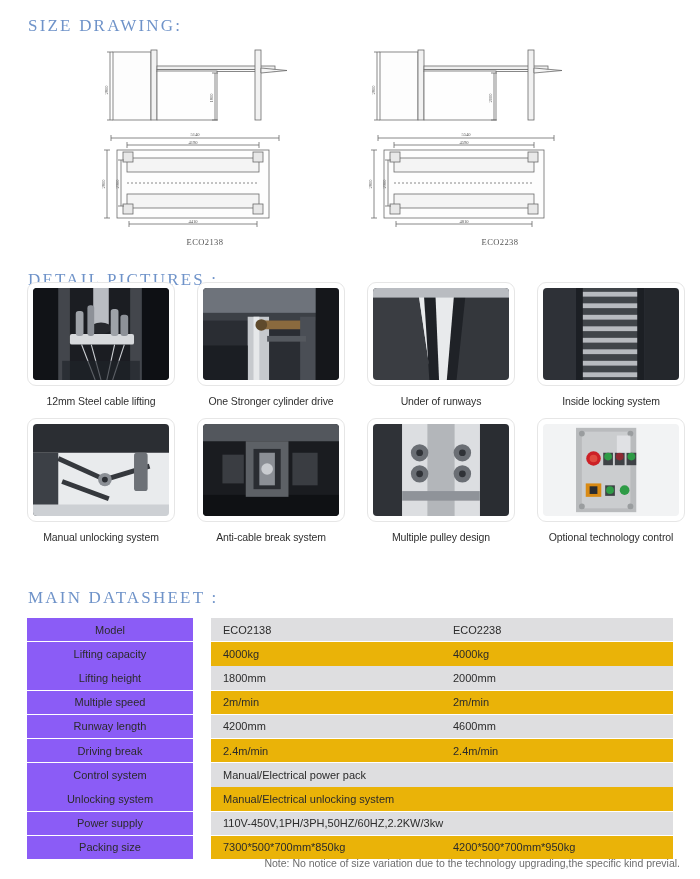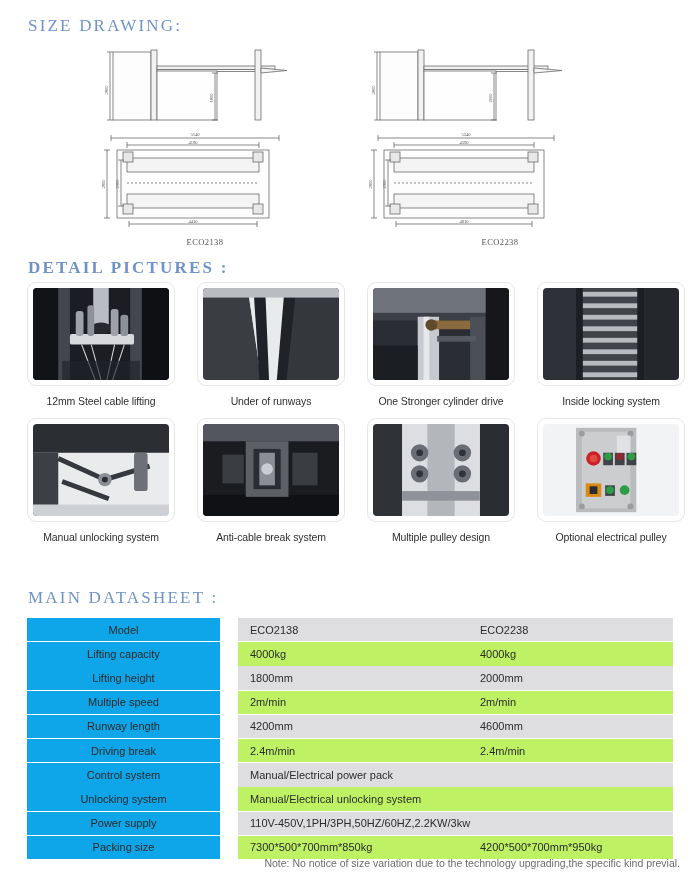--- a/index.html
+++ b/index.html
@@ -20,21 +20,21 @@
   .section-heading {
     font-family: "Liberation Serif", serif;
     font-size: 17px;
     letter-spacing: 2.2px;
     color: #6f93c9;
     font-weight: normal;
     margin: 0;
     padding: 0;
   }
   #heading-size      { position: absolute; left: 28px; top: 16px; }
-  #heading-detail    { position: absolute; left: 28px; top: 258px; font-weight: bold; }
+  #heading-detail    { position: absolute; left: 28px; top: 270px; }
   #heading-datasheet { position: absolute; left: 28px; top: 588px; text-align: right; }
 
   
   #size-drawing-area {
     position: absolute;
     left: 0; top: 34px;
     width: 700px; height: 215px;
   }
   .drawing-block {
     position: absolute;
@@ -104,22 +104,22 @@
     left: 27px; top: 618px;
     width: 646px;
   }
   .ds-row {
     display: flex;
     align-items: stretch;
     height: 23.4px;
     margin-bottom: 0.8px;
   }
   .ds-label {
-    width: 193px;
-    background: #0ea5e9;
+    width: 166px;
+    background: #8b5cf6;
     color: #2b2b2b;
     font-size: 11px;
     display: flex;
     align-items: center;
     justify-content: center;
     flex: none;
     text-align: center;
   }
   .ds-gap {
     width: 18px;
@@ -127,21 +127,21 @@
     flex: none;
   }
   .ds-values {
     flex: 1;
     display: flex;
     align-items: center;
     background: #dedee0;
     padding-left: 12px;
     box-sizing: border-box;
   }
-  .ds-row.alt .ds-values { background: #bef264; }
+  .ds-row.alt .ds-values { background: #eab308; }
   .ds-v1 {
     width: 230px;
     font-size: 11px;
     color: #2b2b2b;
     flex: none;
   }
   .ds-v2 {
     font-size: 11px;
     color: #2b2b2b;
     flex: 1;
@@ -333,52 +333,52 @@
           </svg>
         </div>
       </div>
       <div class="photo-caption">12mm Steel cable lifting</div>
     </div>
 
     <div class="photo-cell">
       <div class="photo-frame">
         <div class="photo-inner">
           <svg class="photo-svg" viewBox="0 0 140 96" preserveAspectRatio="none">
-            <rect width="140" height="96" fill="#cfd2d6"></rect>
-            <polygon points="0,0 46,0 60,96 0,96" fill="#3a3d42"></polygon>
-            <polygon points="94,0 140,0 140,96 80,96" fill="#34373c"></polygon>
-            <polygon points="46,0 94,0 80,96 60,96" fill="#e8eaec"></polygon>
-            <polygon points="52,0 64,0 68,96 58,96" fill="#1f2227"></polygon>
-            <polygon points="84,0 96,0 86,96 76,96" fill="#1f2227"></polygon>
-            <rect x="0" y="0" width="140" height="10" fill="#b9bcc1"></rect>
-          </svg>
-        </div>
-      </div>
-      <div class="photo-caption">Under of runways</div>
-    </div>
-
-    <div class="photo-cell">
-      <div class="photo-frame">
-        <div class="photo-inner">
-          <svg class="photo-svg" viewBox="0 0 140 96" preserveAspectRatio="none">
             <rect width="140" height="96" fill="#2a2d33"></rect>
             <rect x="0" y="0" width="140" height="26" fill="#6e737b"></rect>
             <rect x="0" y="26" width="140" height="8" fill="#3c4046"></rect>
             <rect x="46" y="30" width="22" height="66" fill="#c6c9cd"></rect>
             <rect x="52" y="30" width="6" height="66" fill="#e6e8ea"></rect>
             <rect x="60" y="34" width="52" height="9" rx="3" fill="#8a6a3e"></rect>
             <ellipse cx="60" cy="38.5" rx="6" ry="6" fill="#5f4a2c"></ellipse>
             <rect x="100" y="30" width="16" height="66" fill="#4a4e55"></rect>
             <rect x="116" y="0" width="24" height="96" fill="#15171b"></rect>
             <rect x="0" y="60" width="46" height="36" fill="#1b1e23"></rect>
             <rect x="66" y="50" width="40" height="6" fill="#55595f"></rect>
           </svg>
         </div>
       </div>
       <div class="photo-caption">One Stronger cylinder drive</div>
+    </div>
+
+    <div class="photo-cell">
+      <div class="photo-frame">
+        <div class="photo-inner">
+          <svg class="photo-svg" viewBox="0 0 140 96" preserveAspectRatio="none">
+            <rect width="140" height="96" fill="#cfd2d6"></rect>
+            <polygon points="0,0 46,0 60,96 0,96" fill="#3a3d42"></polygon>
+            <polygon points="94,0 140,0 140,96 80,96" fill="#34373c"></polygon>
+            <polygon points="46,0 94,0 80,96 60,96" fill="#e8eaec"></polygon>
+            <polygon points="52,0 64,0 68,96 58,96" fill="#1f2227"></polygon>
+            <polygon points="84,0 96,0 86,96 76,96" fill="#1f2227"></polygon>
+            <rect x="0" y="0" width="140" height="10" fill="#b9bcc1"></rect>
+          </svg>
+        </div>
+      </div>
+      <div class="photo-caption">Under of runways</div>
     </div>
 
     <div class="photo-cell">
       <div class="photo-frame">
         <div class="photo-inner">
           <svg class="photo-svg" viewBox="0 0 140 96" preserveAspectRatio="none">
             <rect width="140" height="96" fill="#d8dade"></rect>
             <rect x="0" y="0" width="34" height="96" fill="#2e3137"></rect>
             <rect x="104" y="0" width="36" height="96" fill="#24272c"></rect>
             <rect x="34" y="0" width="70" height="96" fill="#404449"></rect>
@@ -495,21 +495,21 @@
             <circle cx="91" cy="34" r="4" fill="#2e9b46"></circle>
             <rect x="44" y="62" width="16" height="14" fill="#d98a14"></rect>
             <rect x="48" y="65" width="8" height="8" fill="#2a2c30"></rect>
             <rect x="64" y="64" width="10" height="11" fill="#3f4246"></rect>
             <circle cx="69" cy="69" r="4" fill="#2e9b46"></circle>
             <circle cx="84" cy="69" r="5" fill="#2e9b46"></circle>
             <rect x="76" y="12" width="14" height="18" fill="#e8eaec" opacity="0.7"></rect>
           </svg>
         </div>
       </div>
-      <div class="photo-caption">Optional electrical pulley</div>
+      <div class="photo-caption">Optional technology control</div>
     </div>
   </div>
 </div>
 
 <h2 class="section-heading" id="heading-datasheet">MAIN  DATASHEET :</h2>
 
 <div id="datasheet">
 
   <div class="ds-row">
     <div class="ds-label">Model</div>

